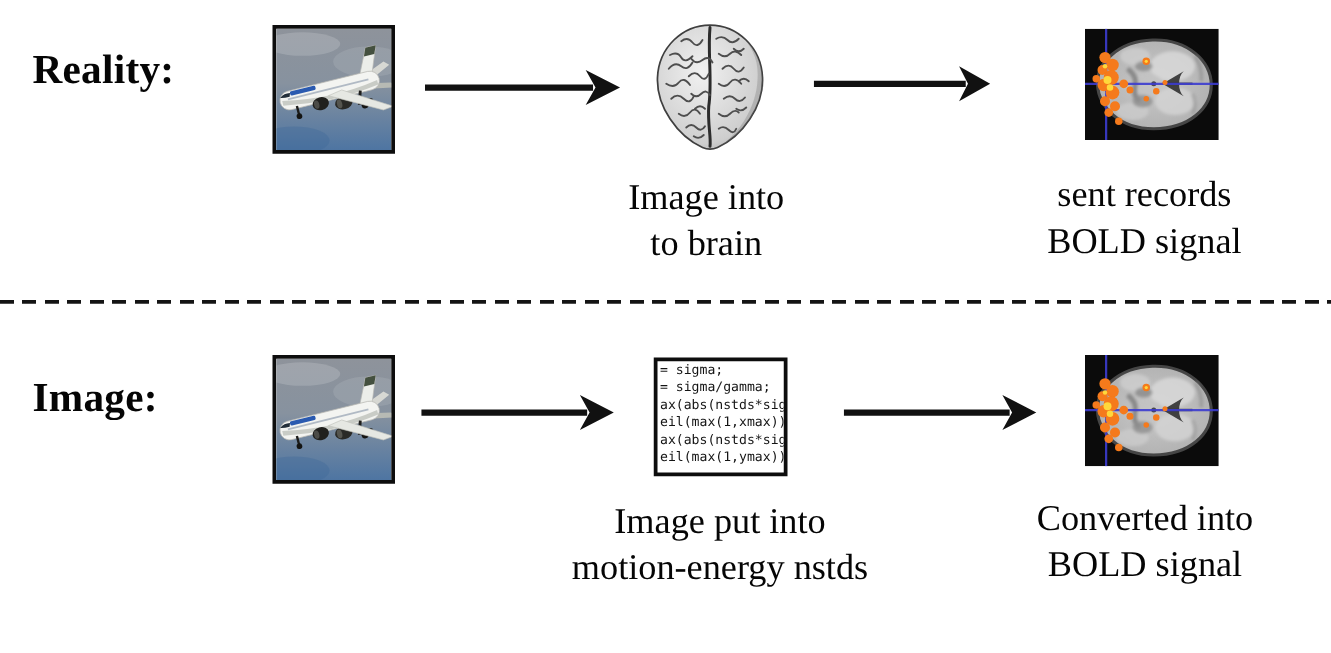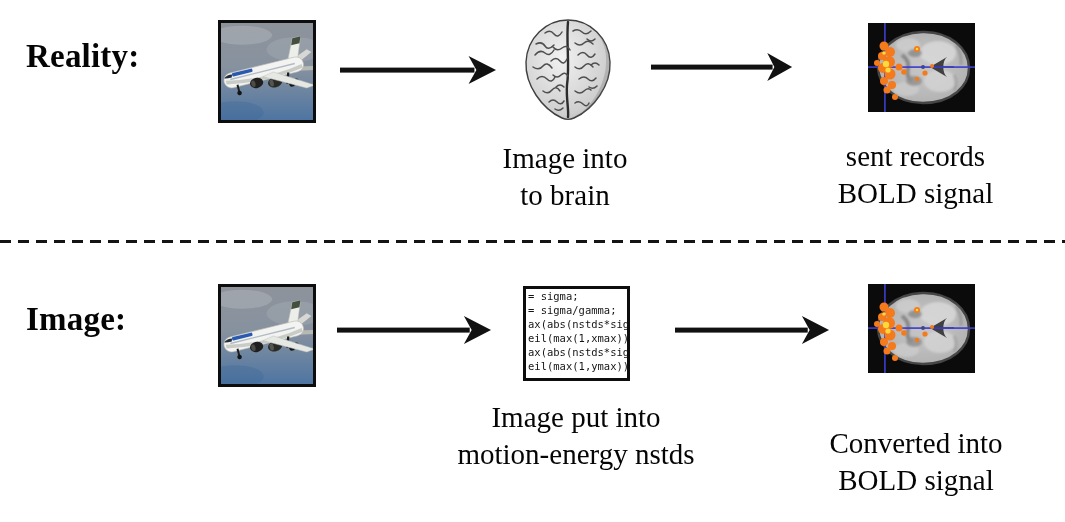--- a/index.html
+++ b/index.html
@@ -261,18 +261,18 @@
 
   <svg class="img abs" style="left:868px;top:284px;" width="107" height="89" viewBox="0 0 107 89">
       <use href="#fmriSym"></use>
     </svg>
 
   <div class="caption" style="left:425px;top:399px;width:302px;">
     <div>Image put into</div>
     <div>motion-energy nstds</div>
   </div>
 
-  <div class="caption" style="left:802px;top:397px;width:228px;margin-top:28px;">
+  <div class="caption" style="left:802px;top:397px;width:228px;">
     <div>Converted into</div>
     <div>BOLD signal</div>
   </div>
 
 </div>
 
 </body></html>

